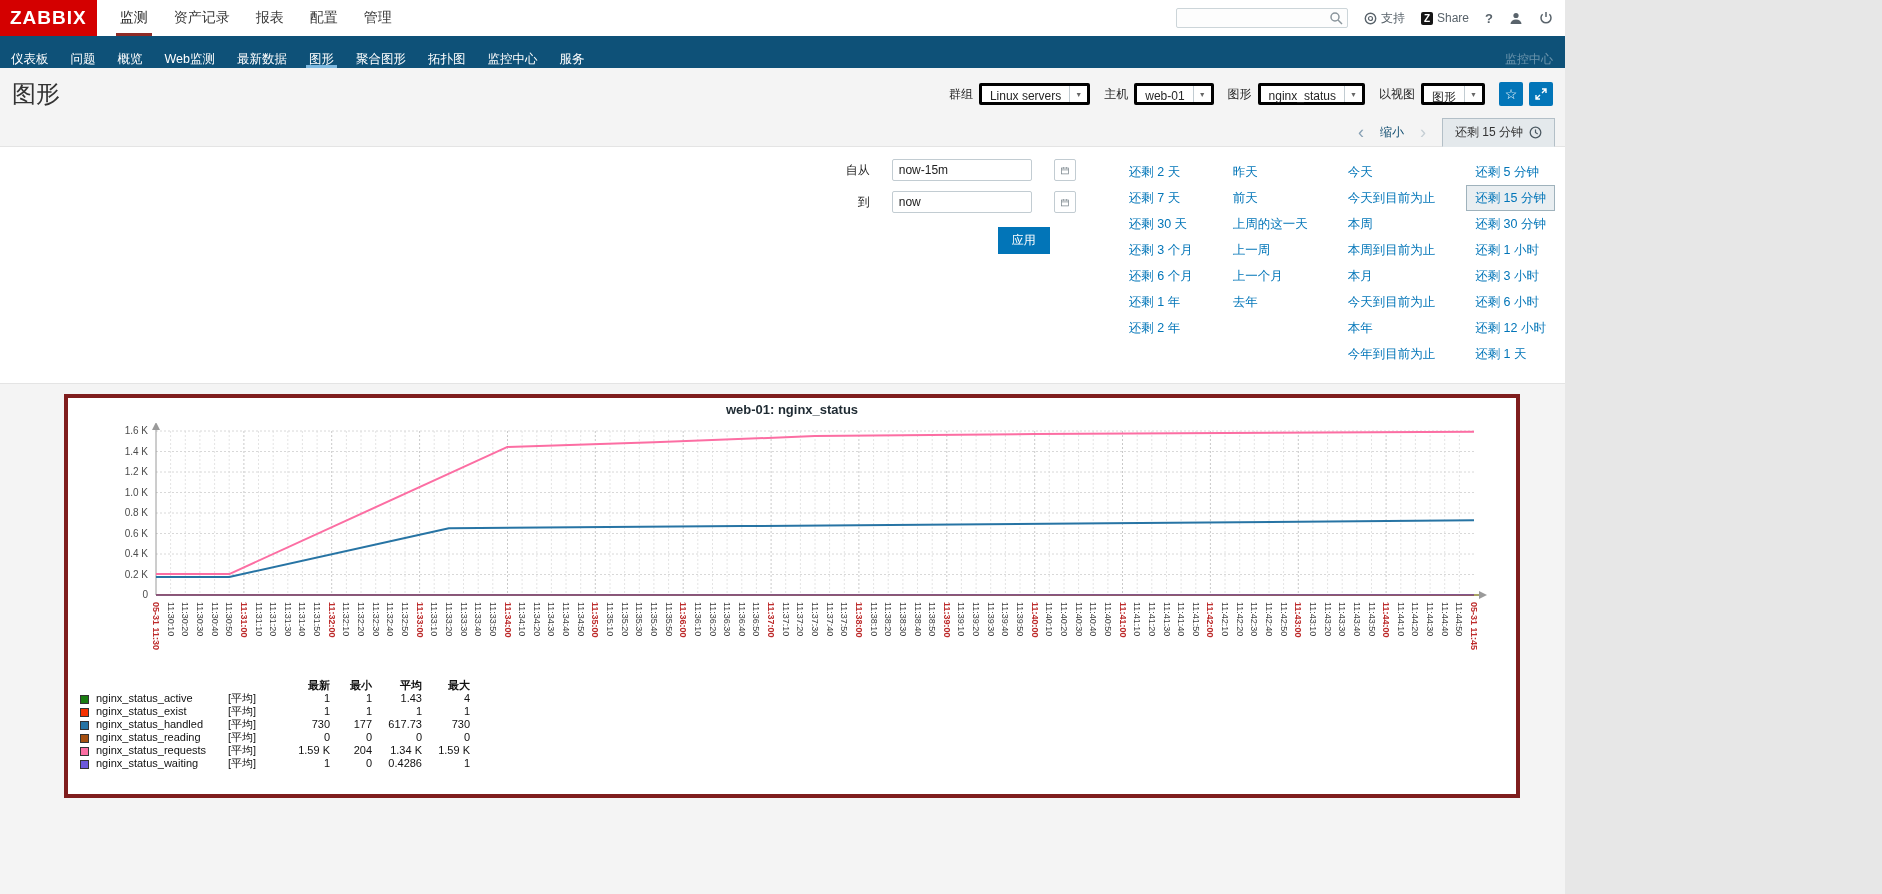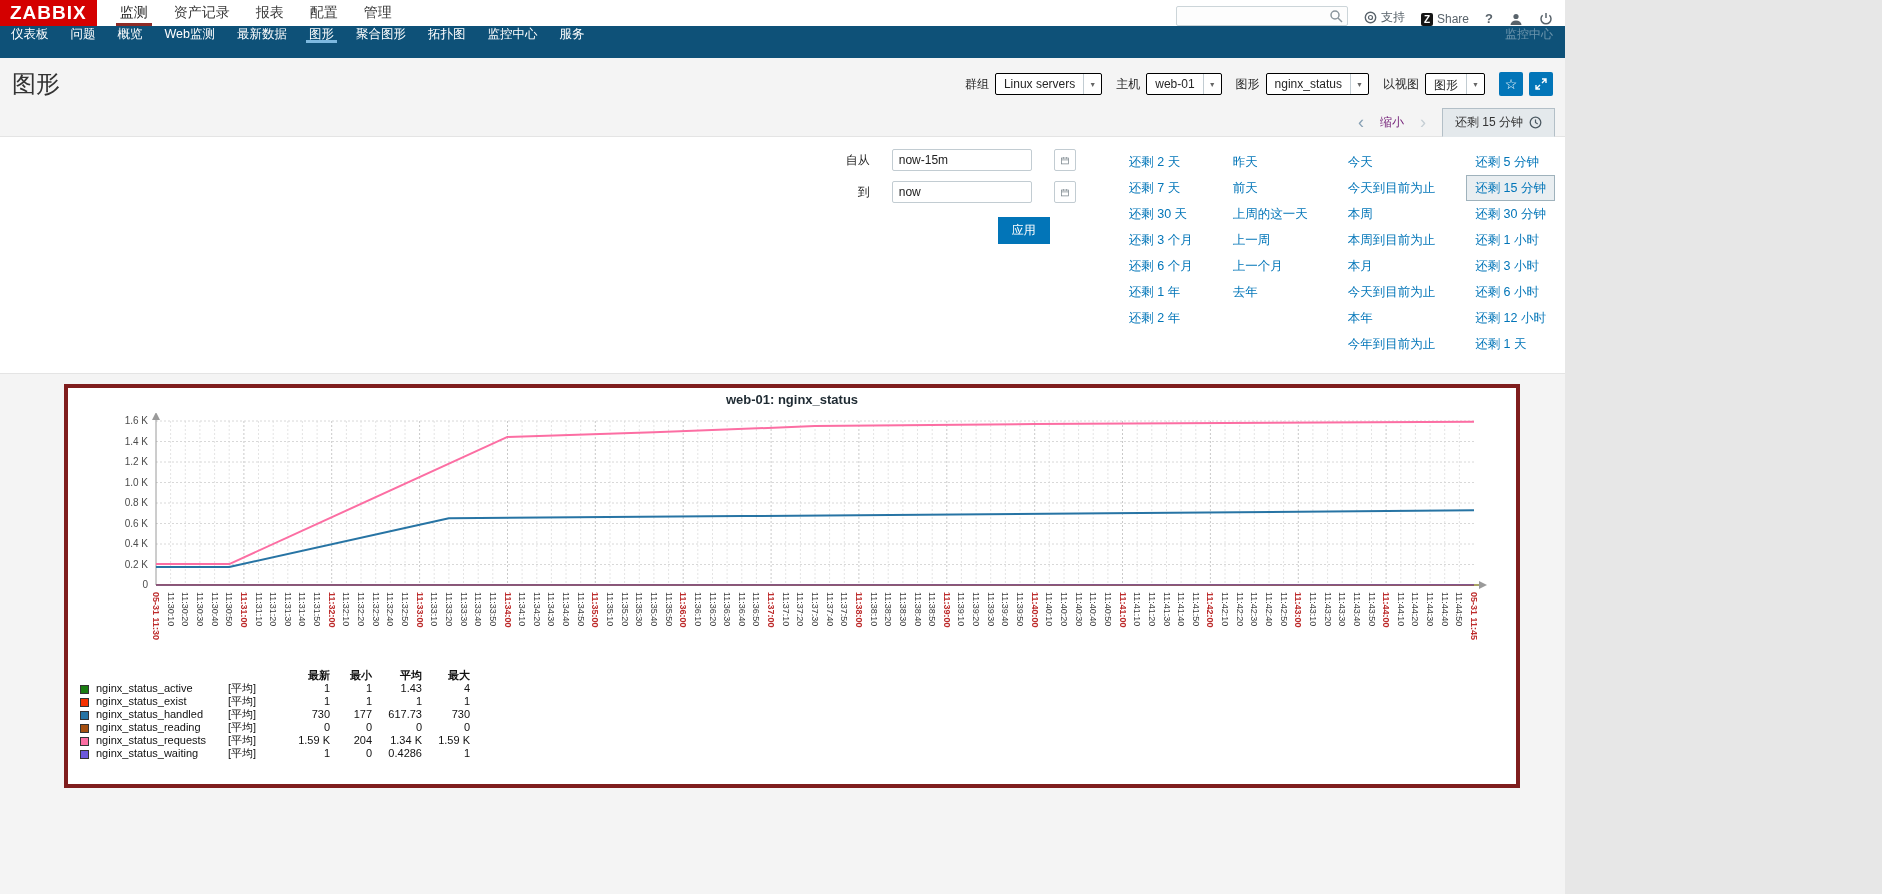--- a/index.html
+++ b/index.html
@@ -6,63 +6,63 @@
   html,body { margin:0; padding:0; }
   body {
     width:1882px; height:894px; overflow:hidden;
     background:#e7e7e7;
     font-family:"Liberation Sans","DejaVu Sans",sans-serif;
     color:#262626;
   }
   .app { width:1565px; min-height:894px; background:#f4f4f4; }
 
   
-  .topbar { display:flex; align-items:stretch; height:26px; background:#fff; }
+  .topbar { display:flex; align-items:stretch; height:36px; background:#fff; }
   .logo { background:#d40000; color:#fff; font-weight:bold; font-size:19px; letter-spacing:1px;
           padding:0 10px; display:flex; align-items:center; cursor:pointer; }
   .topmenu { display:flex; margin-left:10px; }
   .topmenu-item { padding:0 13px; display:flex; align-items:center; font-size:14px; color:#3b3b3b;
                   position:relative; cursor:pointer; white-space:nowrap;text-align:right; }
   .topmenu-item.active { color:#1f1f1f; }
   .topmenu-item.active::after { content:""; position:absolute; left:9px; right:9px; bottom:0; height:3px; background:#8f2b26; }
-  .topbar-right { margin-left:auto; display:flex; align-items:flex-end; gap:16px; padding-right:12px; }
+  .topbar-right { margin-left:auto; display:flex; align-items:center; gap:16px; padding-right:12px; }
   .searchbox { position:relative; }
   .searchbox input { width:172px; height:20px; border:1px solid #ccd5d9; border-radius:2px; background:#fdfdfd;
                      padding:0 24px 0 8px; font-size:12px; outline:none; }
   .searchbox svg { position:absolute; right:5px; top:3px; }
   .topicon { display:flex; align-items:center; gap:4px; font-size:12px; color:#59636b; cursor:pointer; white-space:nowrap; }
   .zbadge { background:#151515; color:#fff; font-weight:bold; font-size:10px; padding:1px 3px; border-radius:2px; }
   .help-glyph { font-size:13px; font-weight:bold; color:#59636b; }
 
   
-  .subnav { background:#0e5178; display:flex; align-items:flex-start; height:32px;gap:48px; }
+  .subnav { background:#0e5178; display:flex; align-items:flex-end; height:32px;gap:48px; }
   .subnav-item { padding:0 11px; font-size:12.5px; color:#fff; display:flex; align-items:center;
                  position:relative; cursor:pointer; white-space:nowrap; }
   .subnav-item.active::after { content:""; position:absolute; left:8px; right:8px; bottom:0; height:3px; background:#7db9e0; }
   .subnav-right { margin-left:auto; margin-right:12px; display:flex; align-items:center;
                   font-size:12px; color:rgba(255,255,255,.38); }
 
   
   .page-header { display:flex; align-items:center; padding:10px 12px 8px; }
   .page-title { font-size:24px; color:#333; }
   .header-controls { margin-left:auto; display:flex; align-items:center; gap:6px; font-size:12px; }
   .ctl-label { margin-left:8px; }
-  .select { display:inline-flex; align-items:stretch; border:1px solid #000000; background:#fff; height:22px;
+  .select { display:inline-flex; align-items:stretch; border:3px solid #000000; background:#fff; height:22px;
             border-radius:2px; cursor:pointer; }
   .select .val { padding:3px 8px 0 8px; font-size:12px; }
   .select .arrow { border-left:1px solid #c2ccd2; width:18px; display:flex; align-items:center;
                    justify-content:center; color:#666; font-size:7px; }
   .iconbtn { width:24px; height:24px; background:#0275b8; border:none; border-radius:2px; color:#fff;
              display:flex; align-items:center; justify-content:center; cursor:pointer; font-size:14px; }
 
   
   .timebar { height:28px; display:flex; align-items:center; justify-content:flex-end; padding-right:10px; gap:16px; }
   .nav-chevron { font-size:18px; color:#87a0b4; cursor:pointer; line-height:1; }
   .nav-chevron.disabled { color:#c5ced4; }
-  .zoomout-label { font-size:12px; color:#701a75; cursor:pointer; }
+  .zoomout-label { font-size:12px; color:#0c4a6e; cursor:pointer; }
   .range-tab { display:flex; align-items:center; gap:6px; padding:5px 12px; border:1px solid #b3bfc7;
                border-bottom-color:#e4e9ec; background:#e4e9ec; font-size:12px; color:#333; cursor:pointer; }
 
   
   .filter-panel { background:#fff; border-top:1px solid #e4e4e4; border-bottom:1px solid #e4e4e4;
                   display:flex; justify-content:flex-end; padding:12px 10px 16px; gap:44px; }
   .frow { display:flex; align-items:center; gap:22px; margin-bottom:10px; }
   .flabel { width:42px; text-align:right; font-size:12px; }
   .finput { width:140px; height:22px; border:1px solid #c2ccd2; border-radius:2px; padding:0 6px;
             font-size:12px; color:#222; }

